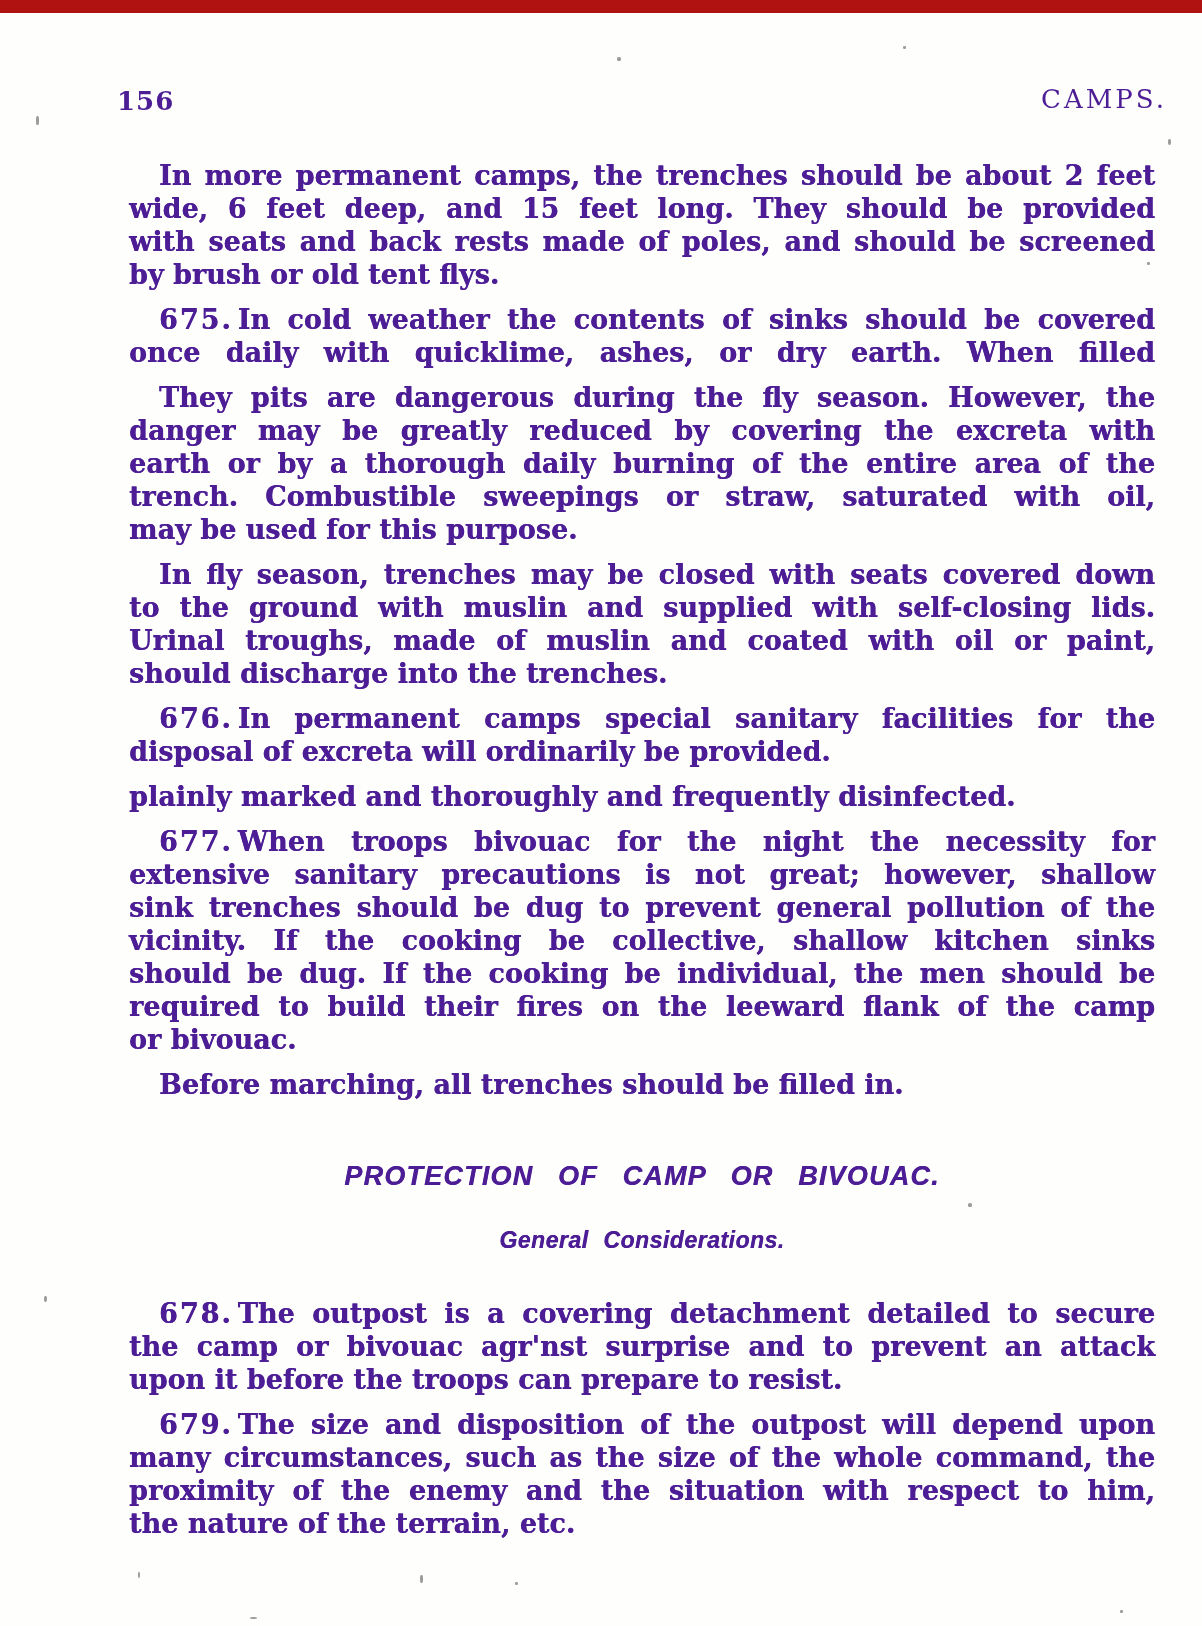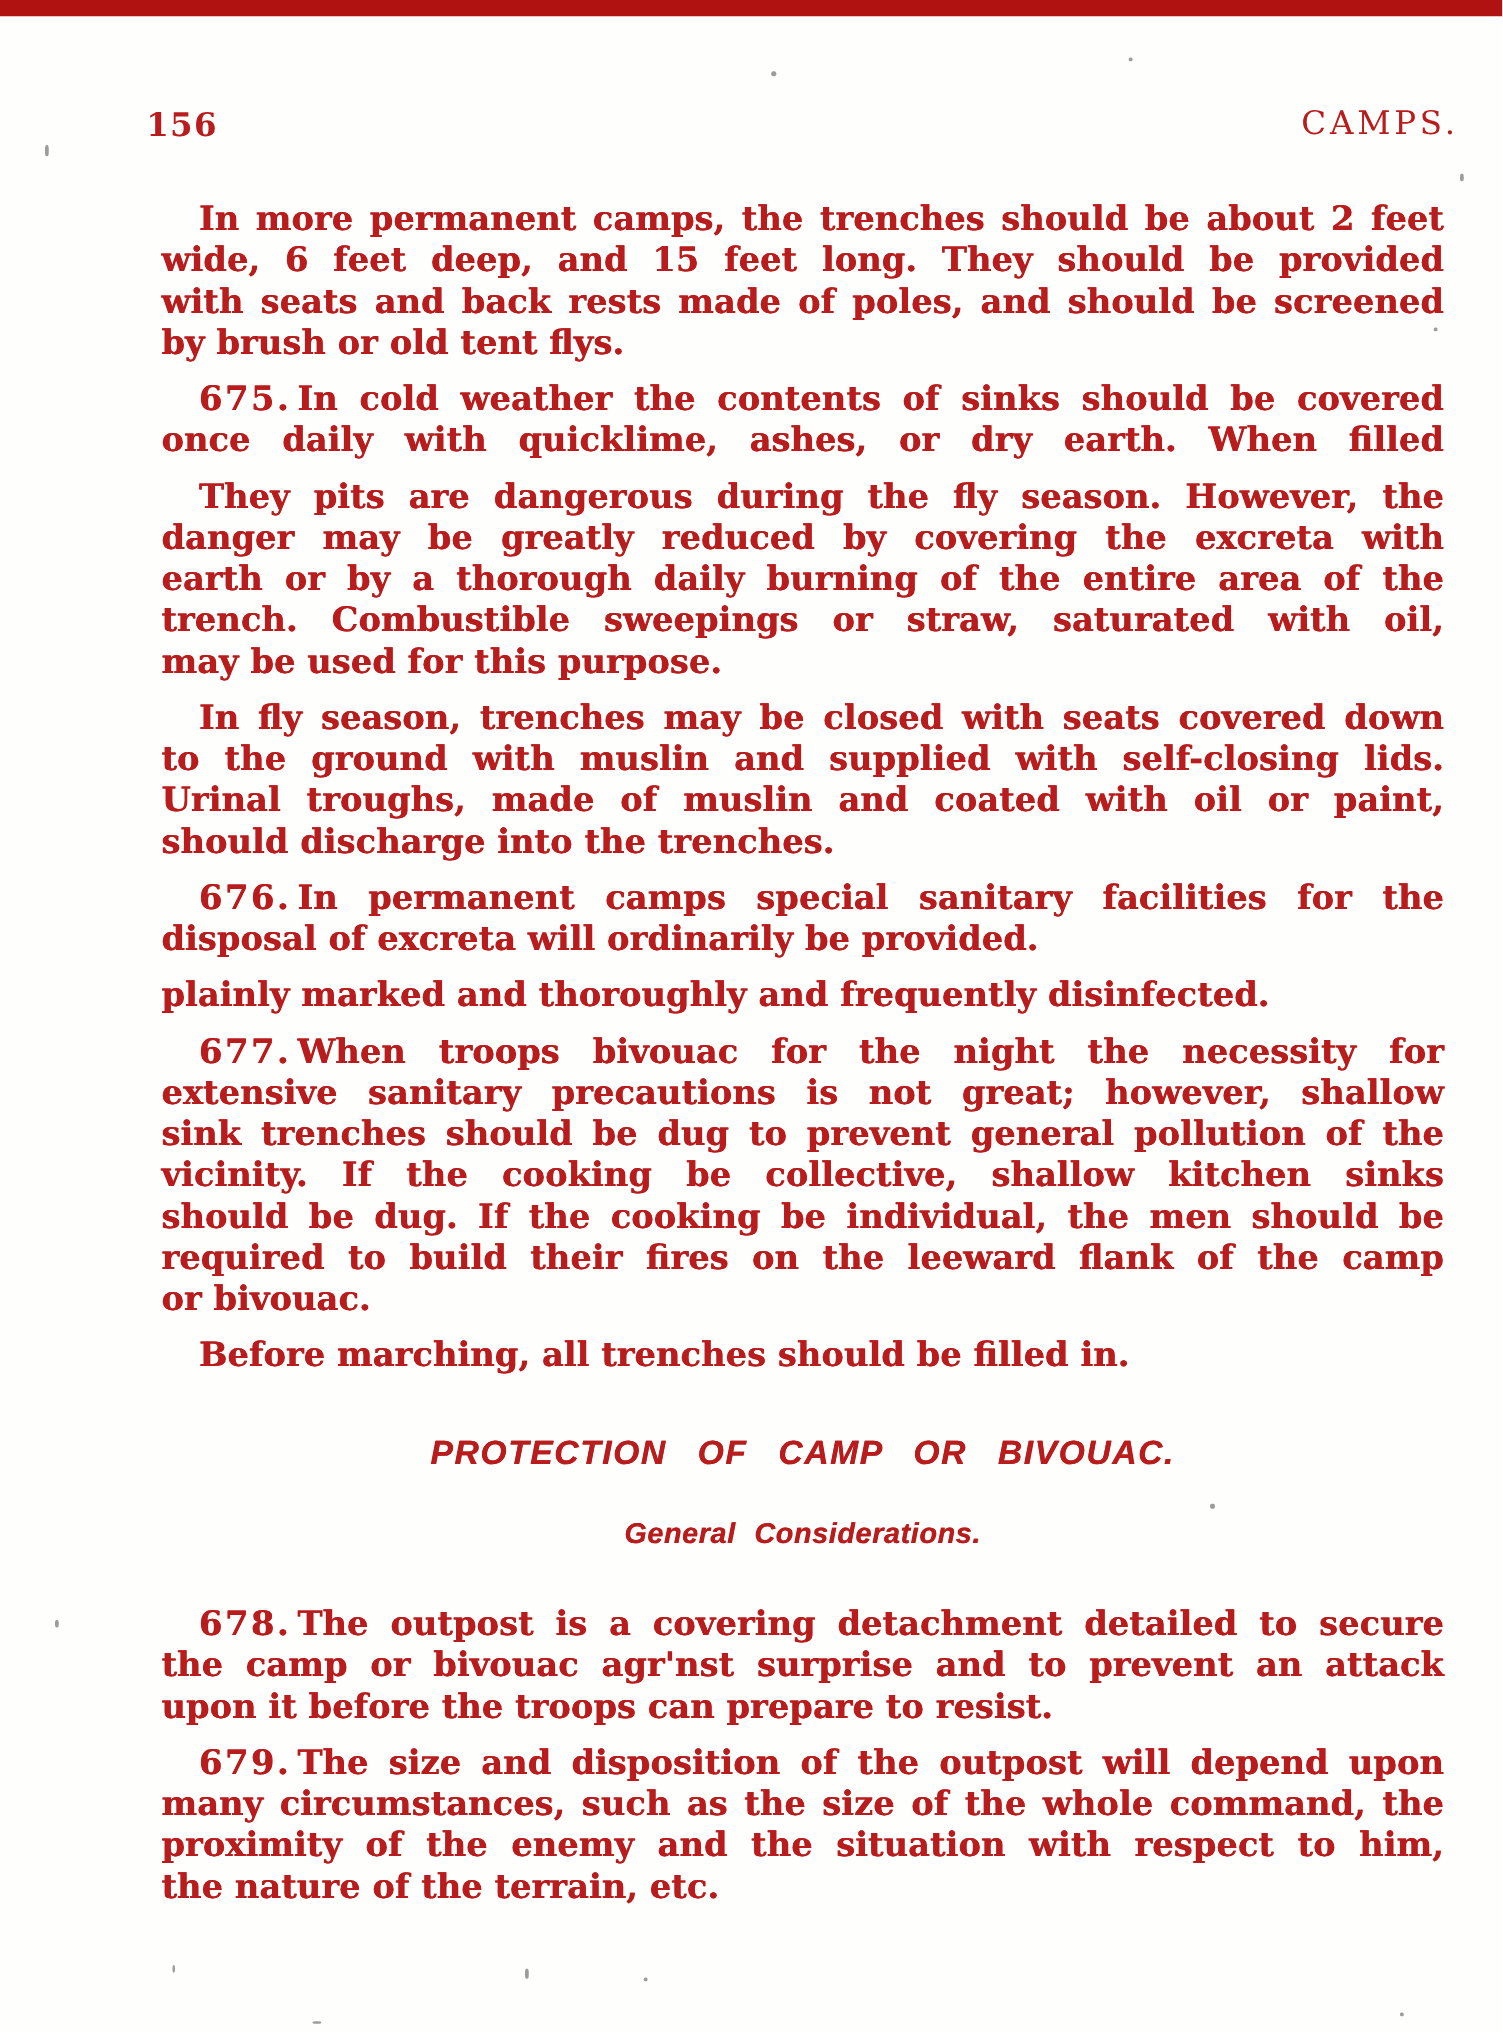--- a/index.html
+++ b/index.html
@@ -1,21 +1,21 @@
 <!DOCTYPE html>
 <html><head>
 <meta charset="utf-8">
 <style>
   html,body { margin:0; padding:0; background:#ffffff; }
   .page {
     position:relative; width:1202px; height:1626px;
     background:#fefefdc;
     background-color:#fefefd;
     font-family:"DejaVu Serif", serif;
-    color:#b91c1c;
+    color:#4c1d95;
     overflow:hidden;
   }
   .top-bar { position:absolute; top:0; left:0; width:1202px; height:13px; background:#b01111; }
   .page-number {
     position:absolute; left:117px; top:86px;
     font-size:26px; font-weight:700; letter-spacing:1px;
   }
   .running-title {
     position:absolute; left:117px; top:84px; width:1050px;
     text-align:right; font-size:26px; font-weight:400; letter-spacing:3px;
@@ -24,21 +24,21 @@
     position:absolute; left:117px; top:147px; width:1050px;
     font-size:27px; line-height:33px; font-weight:700;
     text-shadow:0.35px 0 0 currentColor;
   }
   .para { margin:12px; }
   .line { text-align:justify; text-align-last:justify; }
   .line.last { text-align-last:left; }
   .line.first { text-indent:30px; }
   .pnum { letter-spacing:2px; padding-right:5px; }
   .h1 {
-    margin-top:44px; text-align:center;
+    margin-top:58px; text-align:center;
     font-family:"Liberation Sans", sans-serif; font-style:italic; font-weight:700;
     font-size:27px; letter-spacing:1.2px; word-spacing:16px; line-height:34px;
   }
   .h2 {
     margin-top:32px; text-align:center;
     font-family:"Liberation Sans", sans-serif; font-style:italic; font-weight:700;
     font-size:23px; letter-spacing:0.5px; word-spacing:8px; line-height:30px;
   }
   .h2 + .para { margin-top:42px; }
   .speck { position:absolute; background:#4a4a4a; opacity:0.55; border-radius:40%; }

